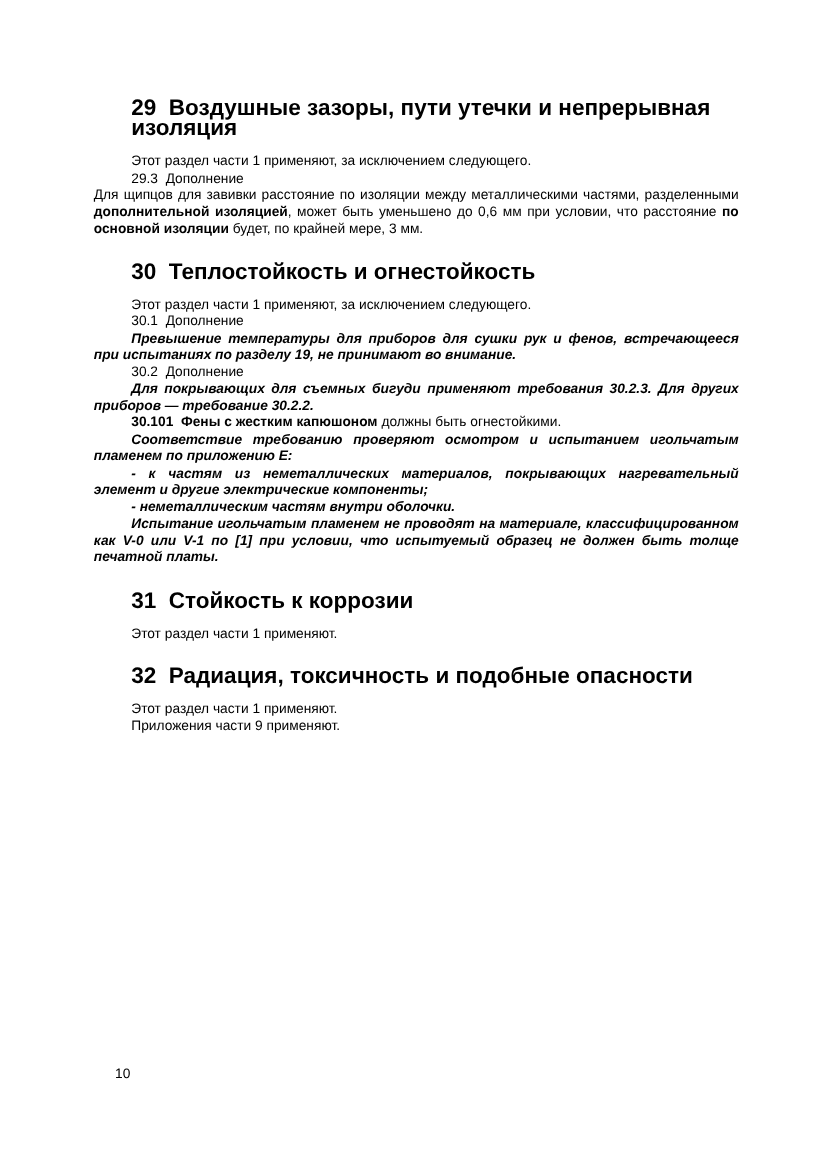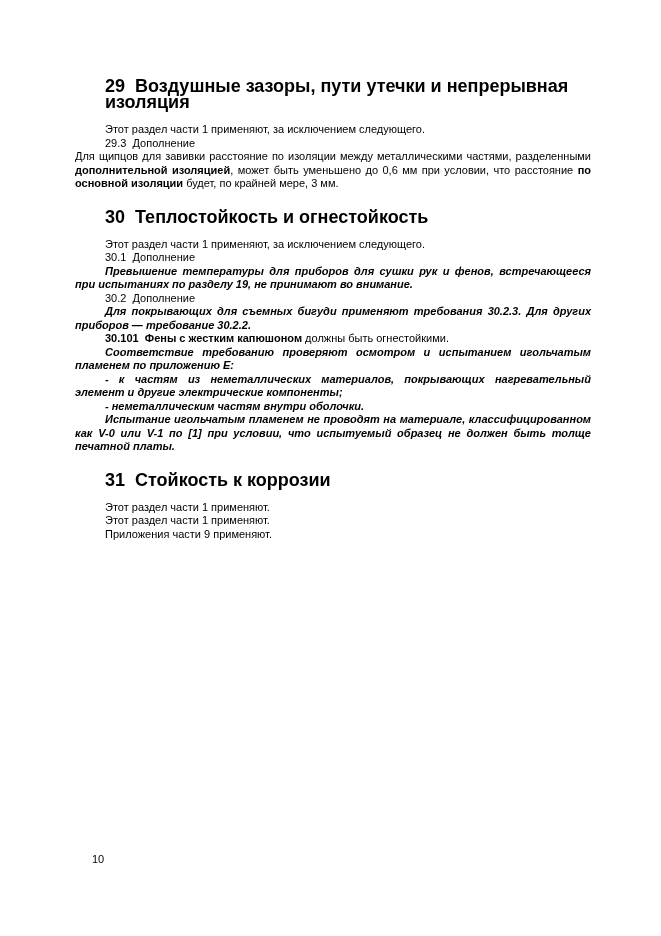--- a/index.html
+++ b/index.html
@@ -66,18 +66,19 @@
         <p class="para"><span class="i">Превышение температуры для приборов для сушки рук и фенов, встречающееся при испытаниях по разделу 19, не принимают во внимание.</span></p>
         <p class="para"><span>30.2&nbsp;&nbsp;Дополнение</span></p>
         <p class="para"><span class="b i">Для покрывающих для съемных бигуди</span><span class="i"> применяют требования 30.2.3. Для других приборов — требование 30.2.2.</span></p>
         <p class="para"><span class="b">30.101&nbsp;&nbsp;</span><span class="b">Фены с жестким капюшоном</span><span> должны быть огнестойкими.</span></p>
         <p class="para"><span class="i">Соответствие требованию проверяют осмотром и испытанием игольчатым пламенем по приложению Е:</span></p>
         <p class="para"><span class="i">- к частям из неметаллических материалов, покрывающих нагревательный элемент и другие электрические компоненты;</span></p>
         <p class="para"><span class="i">- неметаллическим частям внутри оболочки.</span></p>
         <p class="para"><span class="i">Испытание игольчатым пламенем не проводят на материале, классифицированном как V-0 или V-1 по [1] при условии, что испытуемый образец не должен быть толще печатной платы.</span></p>
         <h2 class="heading">31&nbsp;&nbsp;Стойкость к коррозии</h2>
         <p class="para"><span>Этот раздел части 1 применяют.</span></p>
+        <h2 class="heading">32&nbsp;&nbsp;Радиация, токсичность и подобные опасности</h2>
         <p class="para"><span>Этот раздел части 1 применяют.</span></p>
         <p class="para"><span>Приложения части 9 применяют.</span></p>
       </div>
   </div>
   <div class="page-number">10</div>
 </div>
 
 </body></html>

